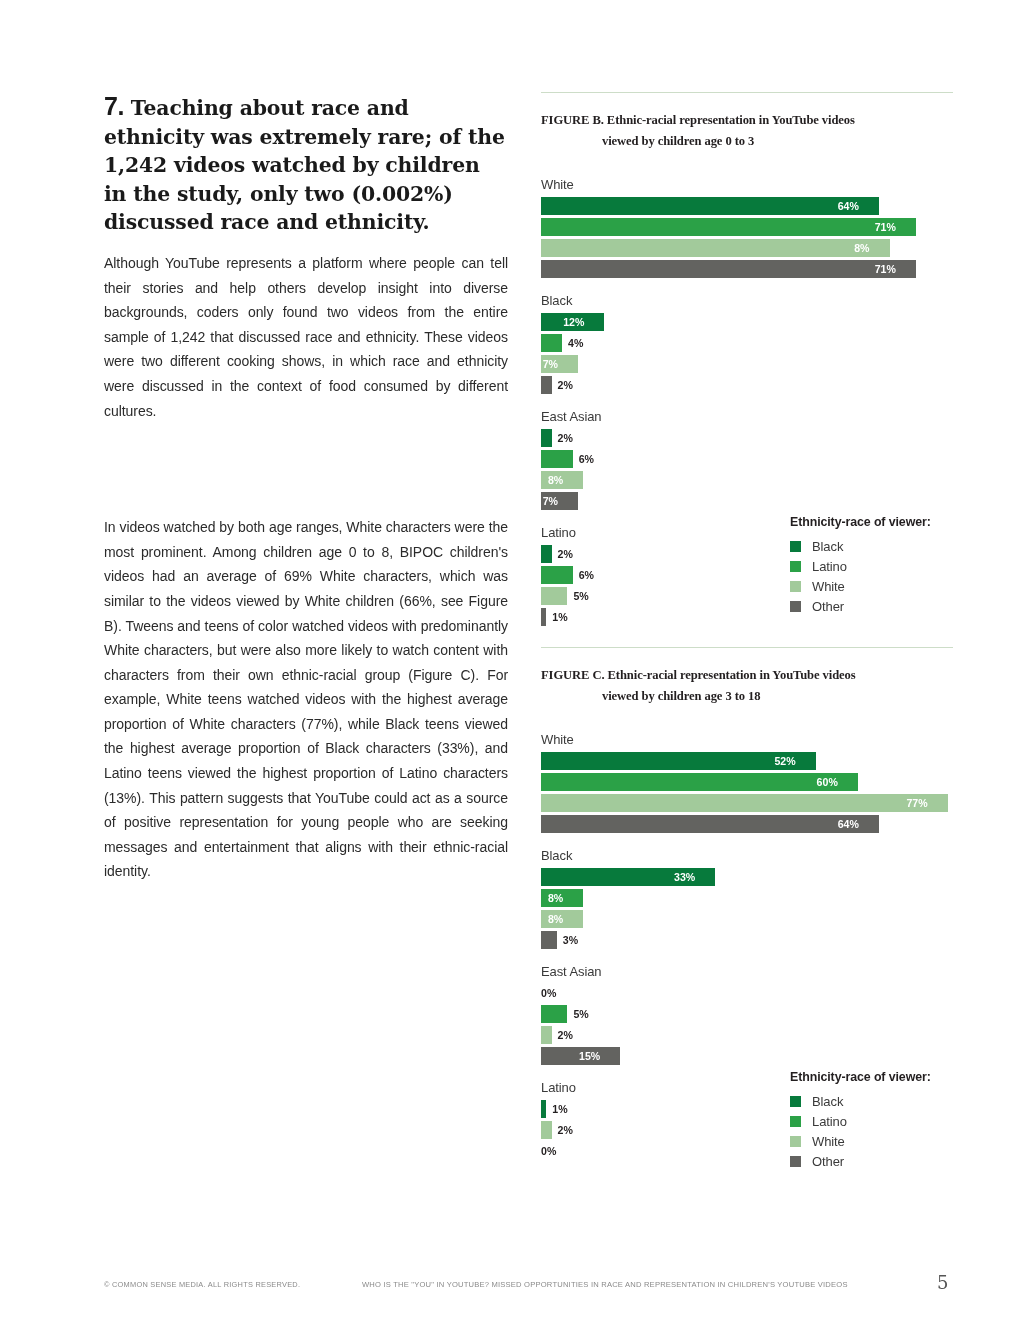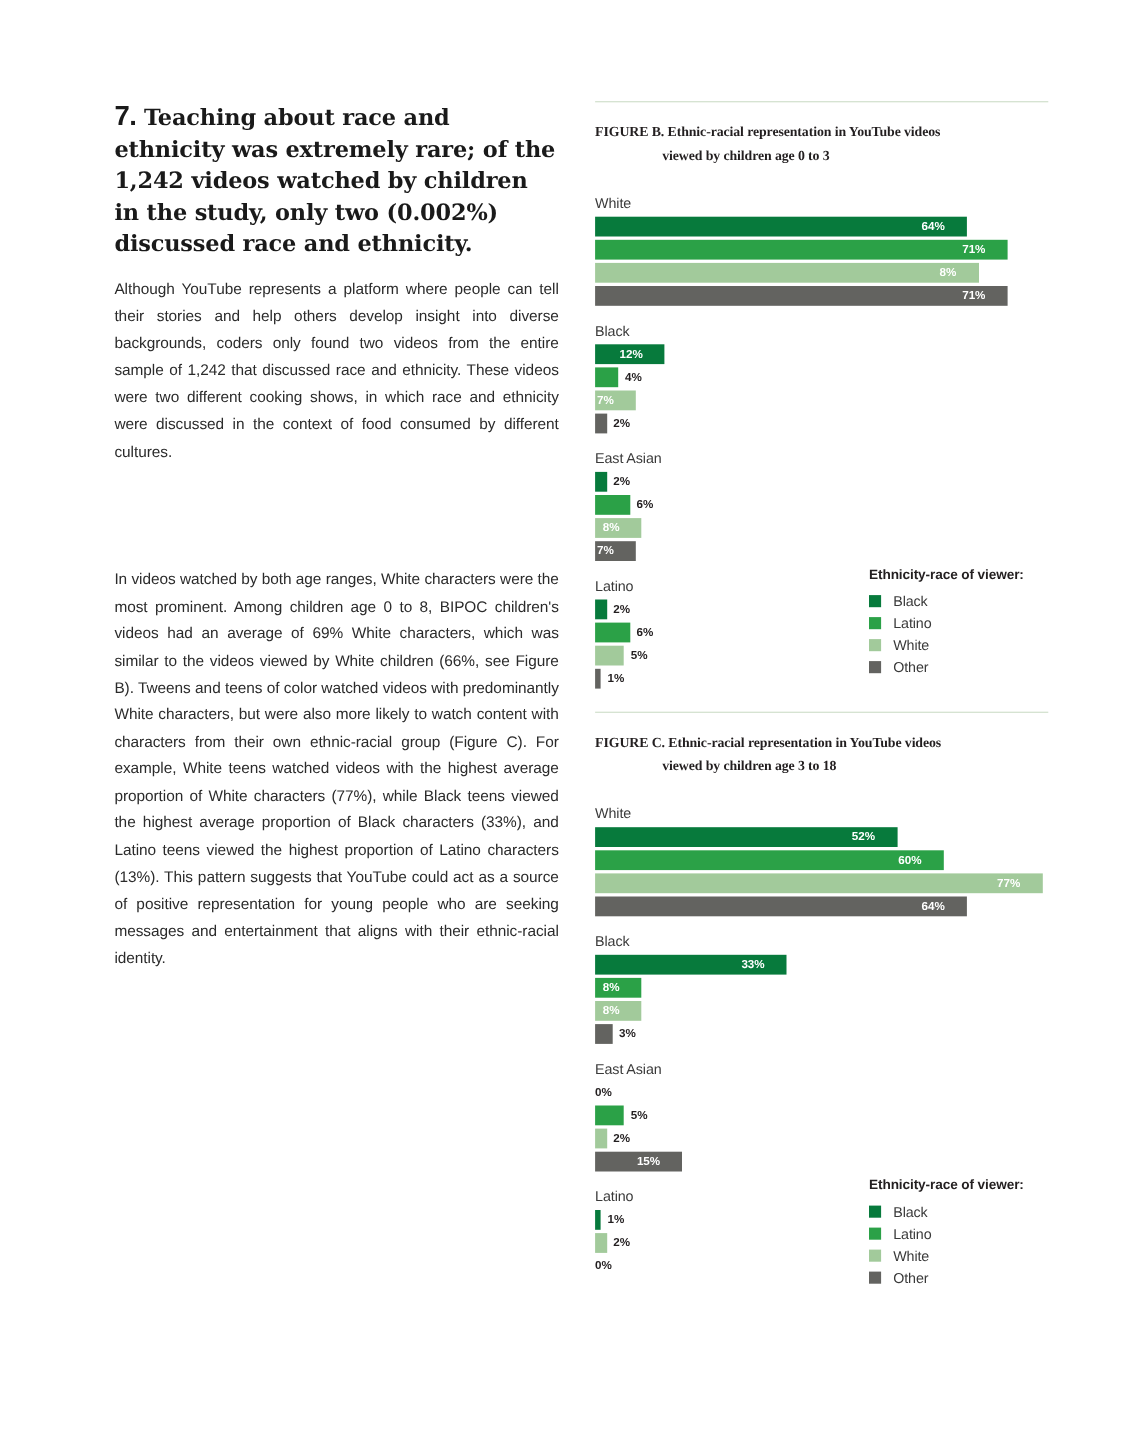--- a/index.html
+++ b/index.html
@@ -407,14 +407,19 @@
             <div class="legend-item">
               <span class="legend-swatch" style="background: rgb(99, 99, 96);"></span>
               <span class="legend-label">Other</span>
             </div>
           </div>
       </div>
     </div>
 
   </div>
 
+  <div class="footer">
+    <div class="footer-copy">© COMMON SENSE MEDIA. ALL RIGHTS RESERVED.</div>
+    <div class="footer-title">WHO IS THE "YOU" IN YOUTUBE? MISSED OPPORTUNITIES IN RACE AND REPRESENTATION IN CHILDREN'S YOUTUBE VIDEOS</div>
+    <div class="footer-page">5</div>
+  </div>
 
 </div>
 
 </body></html>

